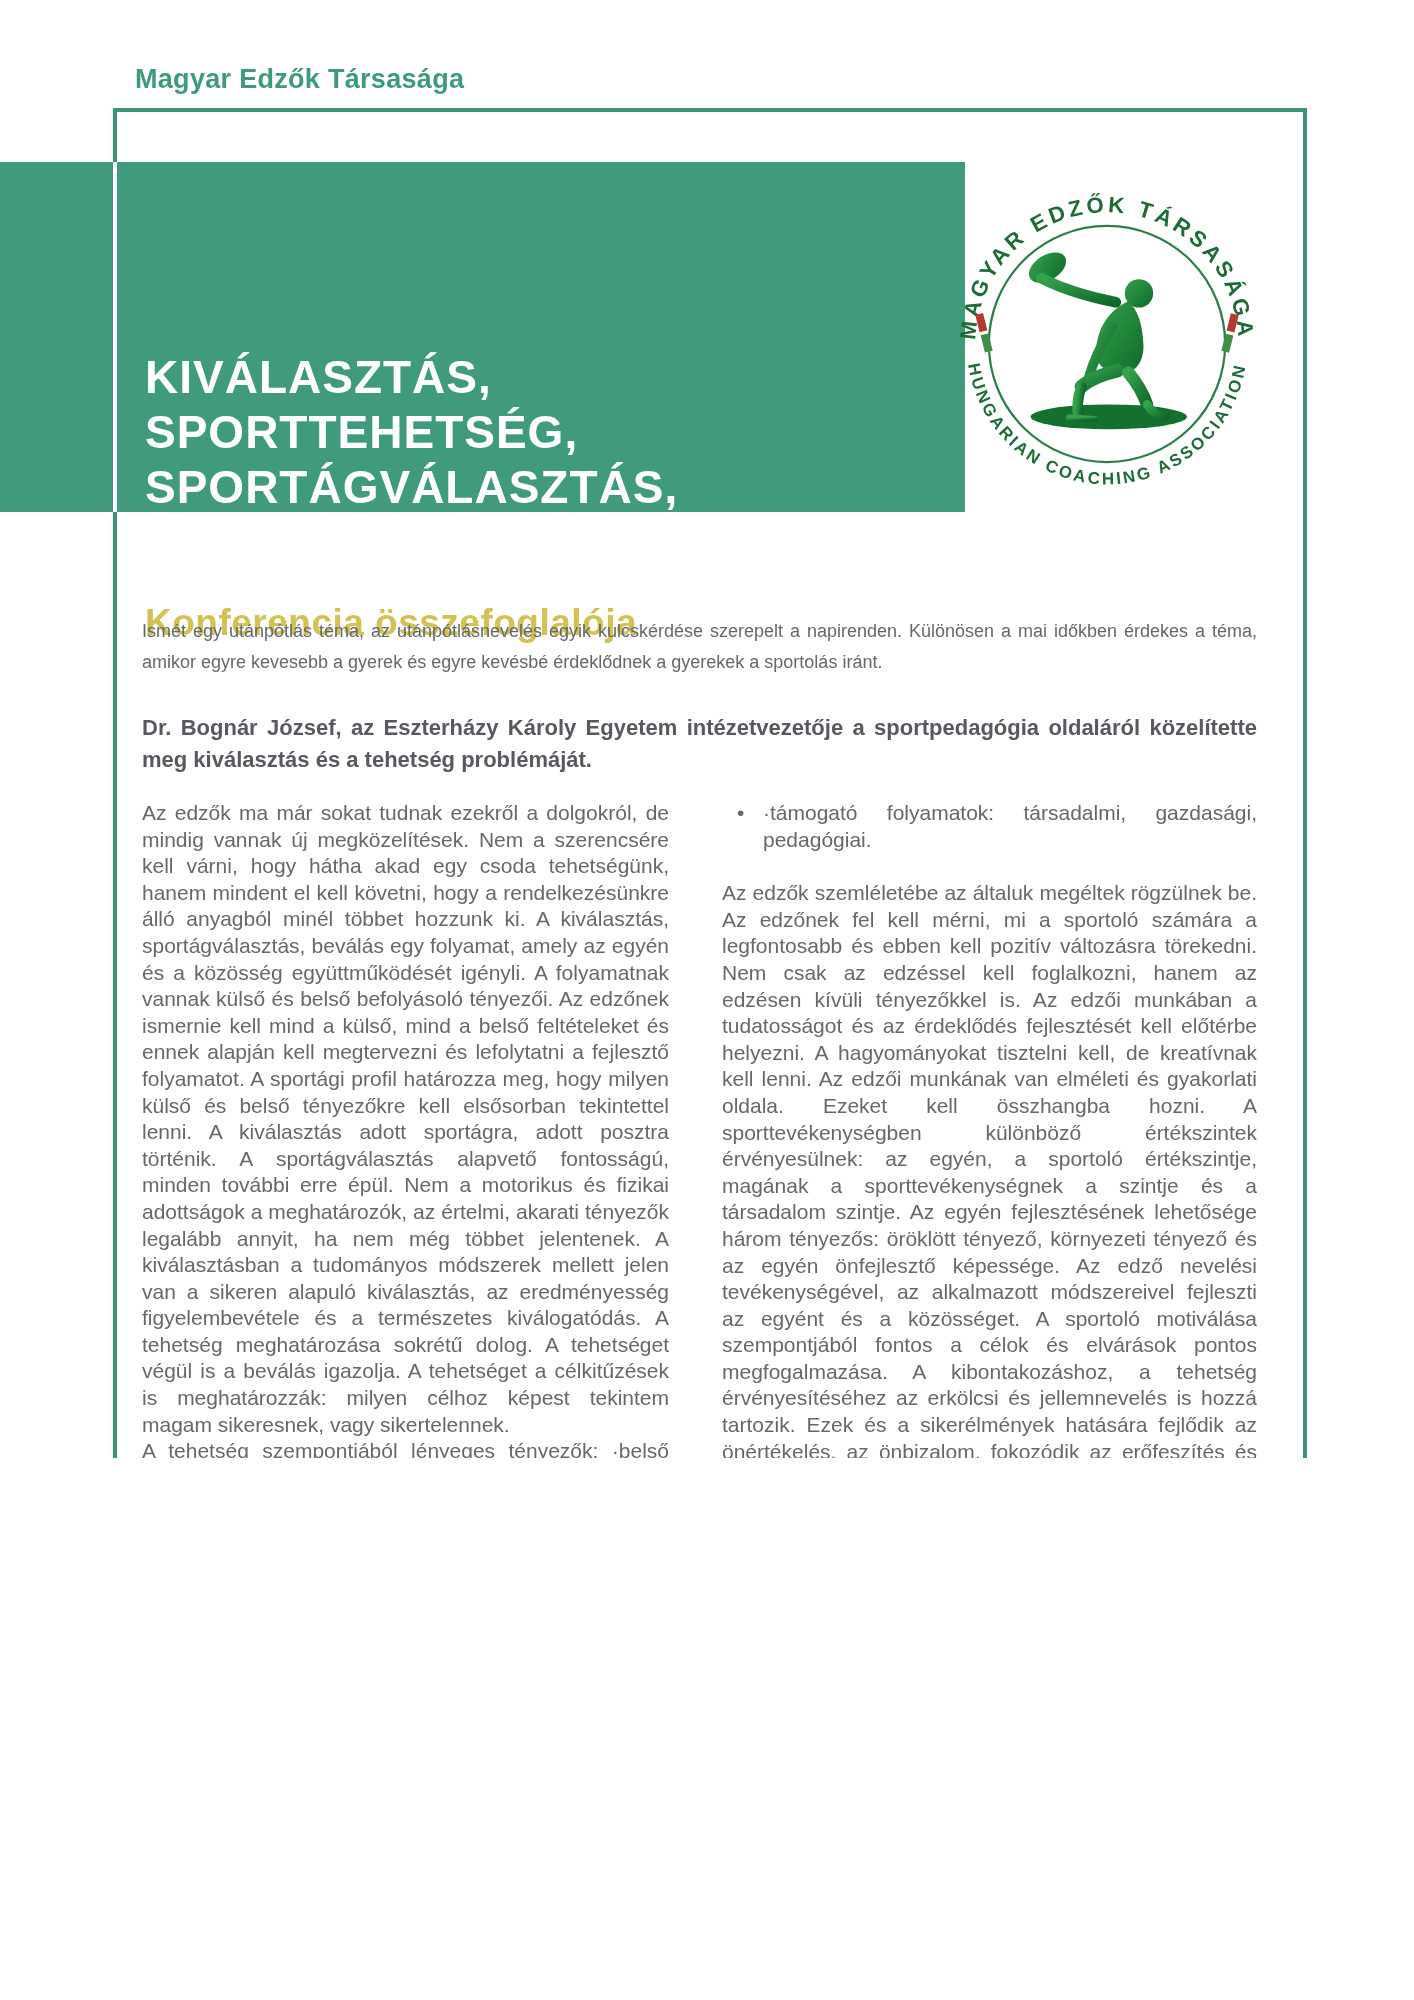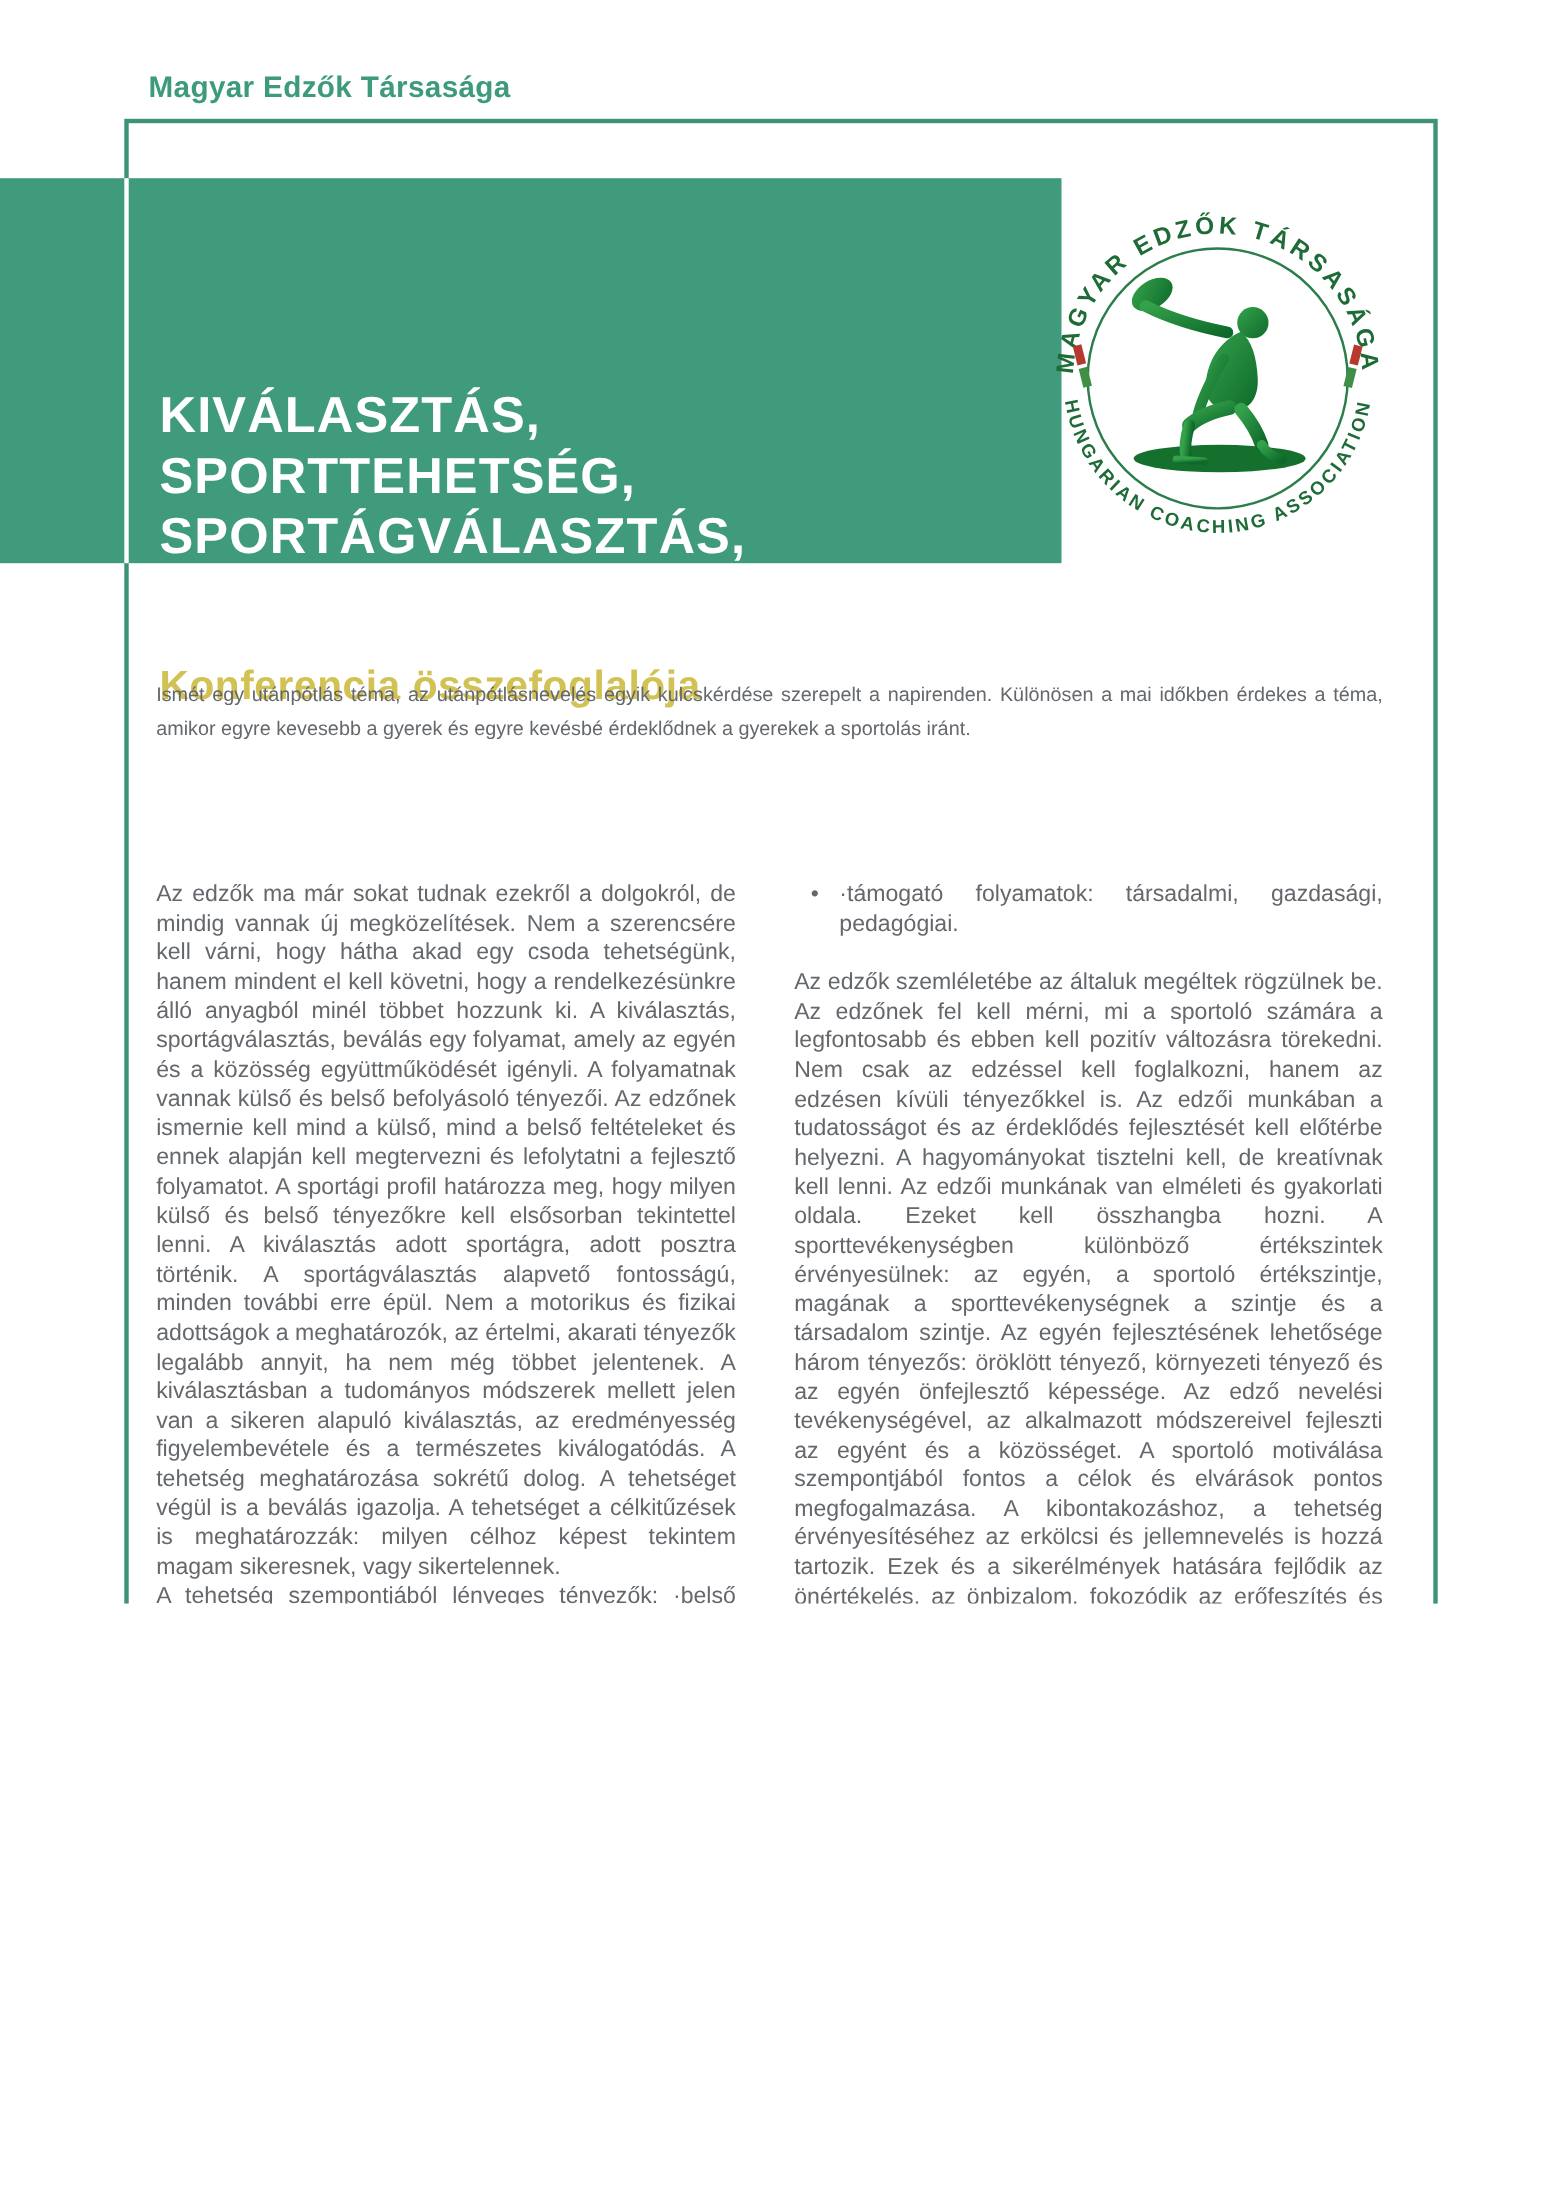--- a/index.html
+++ b/index.html
@@ -89,20 +89,21 @@
       <path d="M 182 200 C 164 204 150 210 141 218" stroke="url(#figGrad)" stroke-width="15" stroke-linecap="round" fill="none"></path>
       <path d="M 141 218 C 137 230 136 242 138 252" stroke="url(#figGrad)" stroke-width="12" stroke-linecap="round" fill="none"></path>
       <path d="M 128 253 L 156 255" stroke="url(#figGrad)" stroke-width="8" stroke-linecap="round" fill="none"></path>
       <path d="M 194 202 C 204 214 211 226 215 238" stroke="url(#figGrad)" stroke-width="14" stroke-linecap="round" fill="none"></path>
       <path d="M 215 238 C 220 246 228 251 236 253" stroke="url(#figGrad)" stroke-width="10" stroke-linecap="round" fill="none"></path>
     </g>
   </svg>
 
   <p class="intro">Ismét egy utánpótlás téma, az utánpótlásnevelés egyik kulcskérdése szerepelt a napirenden. Különösen a mai időkben érdekes a téma, amikor egyre kevesebb a gyerek és egyre kevésbé érdeklődnek a gyerekek a sportolás iránt.</p>
 
+  <p class="lead">Dr. Bognár József, az Eszterházy Károly Egyetem intézetvezetője a sportpedagógia oldaláról közelítette meg kiválasztás és a tehetség problémáját.</p>
 
   <div class="columns">
     <div class="col">
       <p>Az edzők ma már sokat tudnak ezekről a dolgokról, de mindig vannak új megközelítések. Nem a szerencsére kell várni, hogy hátha akad egy csoda tehetségünk, hanem mindent el kell követni, hogy a rendelkezésünkre álló anyagból minél többet hozzunk ki. A kiválasztás, sportágválasztás, beválás egy folyamat, amely az egyén és a közösség együttműködését igényli. A folyamatnak vannak külső és belső befolyásoló tényezői. Az edzőnek ismernie kell mind a külső, mind a belső feltételeket és ennek alapján kell megtervezni és lefolytatni a fejlesztő folyamatot. A sportági profil határozza meg, hogy milyen külső és belső tényezőkre kell elsősorban tekintettel lenni. A kiválasztás adott sportágra, adott posztra történik. A sportágválasztás alapvető fontosságú, minden további erre épül. Nem a motorikus és fizikai adottságok a meghatározók, az értelmi, akarati tényezők legalább annyit, ha nem még többet jelentenek. A kiválasztásban a tudományos módszerek mellett jelen van a sikeren alapuló kiválasztás, az eredményesség figyelembevétele és a természetes kiválogatódás. A tehetség meghatározása sokrétű dolog. A tehetséget végül is a beválás igazolja. A tehetséget a célkitűzések is meghatározzák: milyen célhoz képest tekintem magam sikeresnek, vagy sikertelennek.</p>
       <p>A tehetség szempontjából lényeges tényezők: ·belső tényezők: intelligencia és egyéb személyiségjellemzők;</p>
       <ul>
         <li>·személyes katalizátorok: tapasztalatok, élmények;</li>
         <li>·külső tényezők: szociokulturális, oktatási-nevelési;</li>
       </ul>
     </div>

